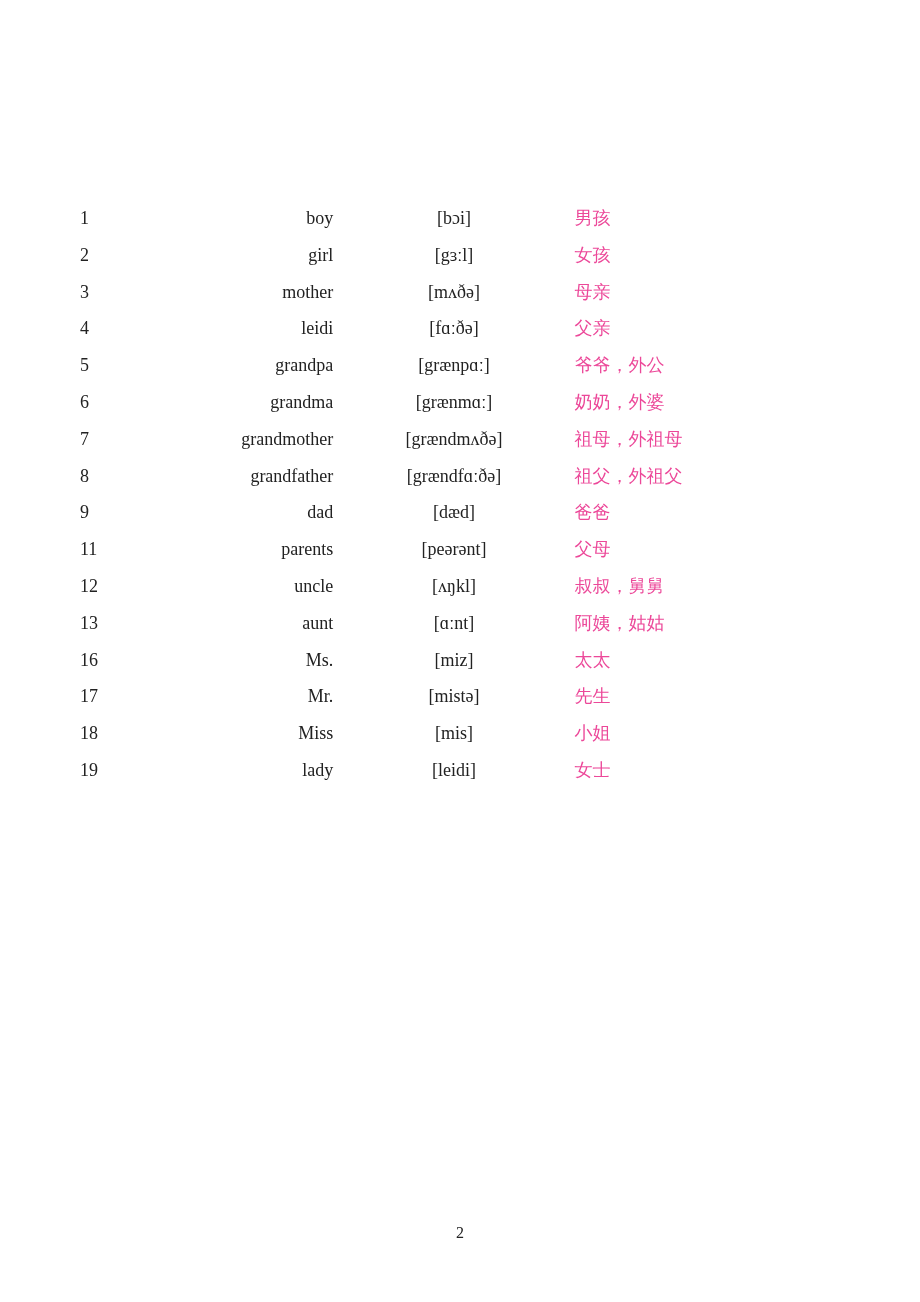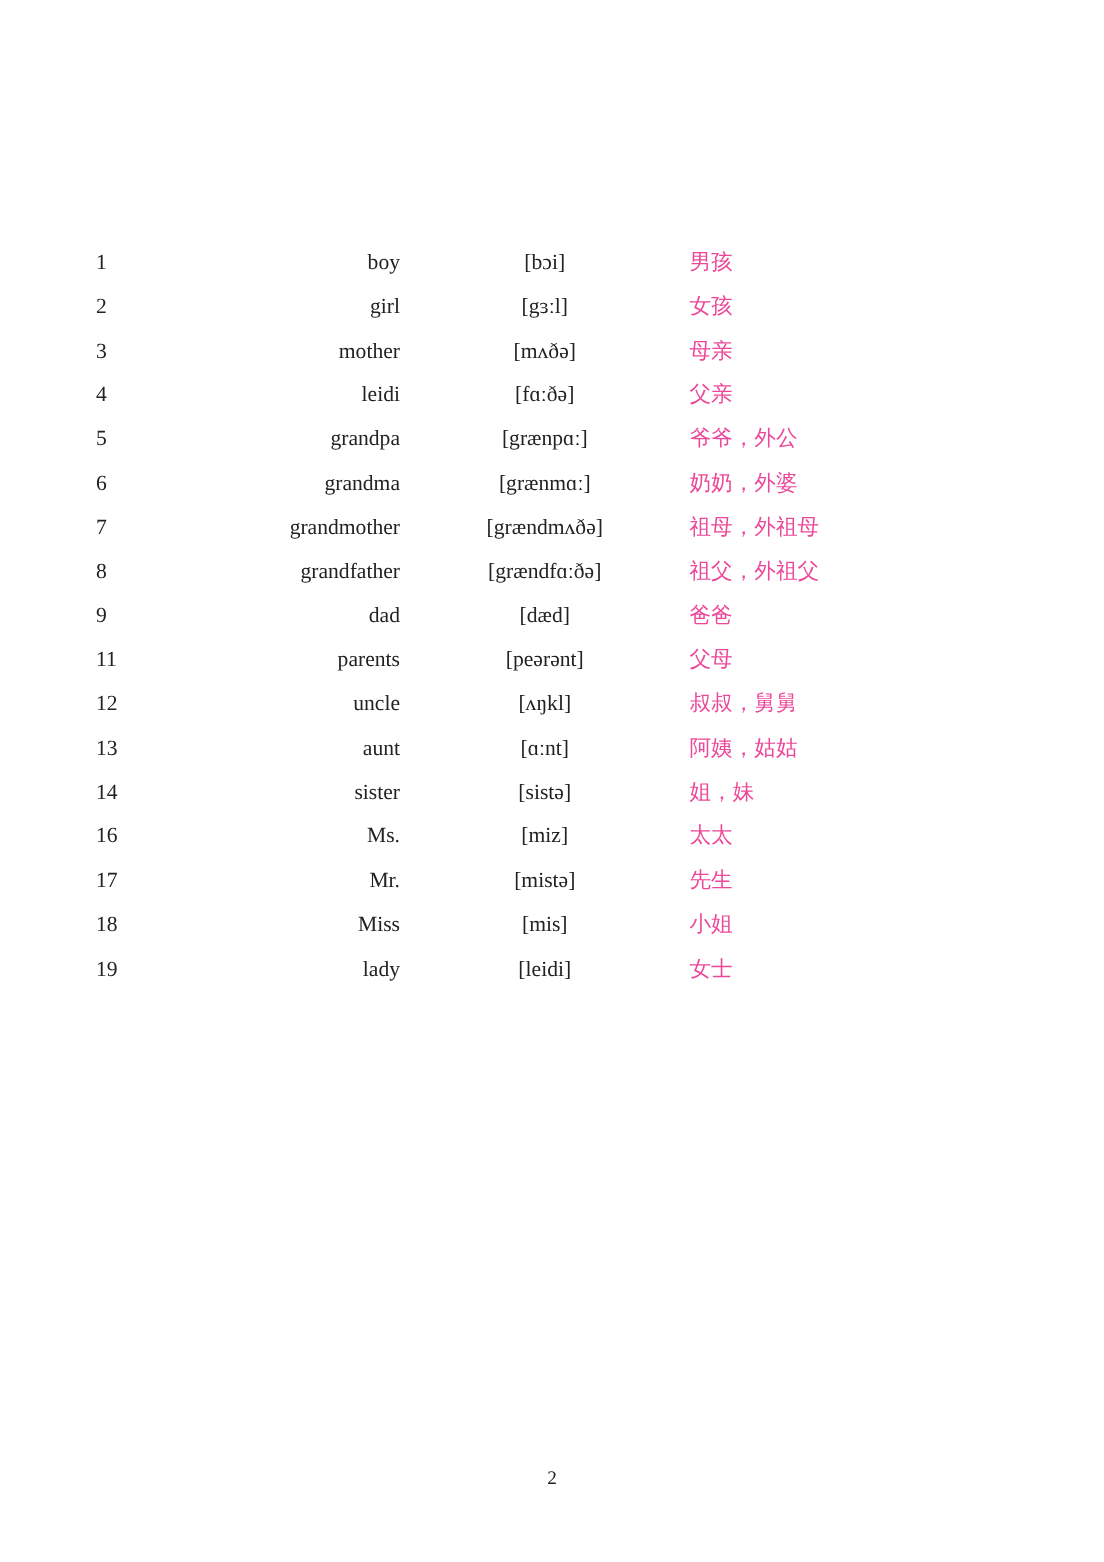--- a/index.html
+++ b/index.html
@@ -144,26 +144,20 @@
           <td class="col-phonetic">[ʌŋkl]</td>
           <td class="col-chinese">叔叔，舅舅</td>
         </tr>
         <tr>
           <td class="col-num">13</td>
           <td class="col-word">aunt</td>
           <td class="col-phonetic">[ɑːnt]</td>
           <td class="col-chinese">阿姨，姑姑</td>
         </tr>
         <tr>
-          <td class="col-num">14</td>
-          <td class="col-word">sister</td>
-          <td class="col-phonetic">[sistə]</td>
-          <td class="col-chinese">姐，妹</td>
-        </tr>
-        <tr>
           <td class="col-num">16</td>
           <td class="col-word">Ms.</td>
           <td class="col-phonetic">[miz]</td>
           <td class="col-chinese">太太</td>
         </tr>
         <tr>
           <td class="col-num">17</td>
           <td class="col-word">Mr.</td>
           <td class="col-phonetic">[mistə]</td>
           <td class="col-chinese">先生</td>

